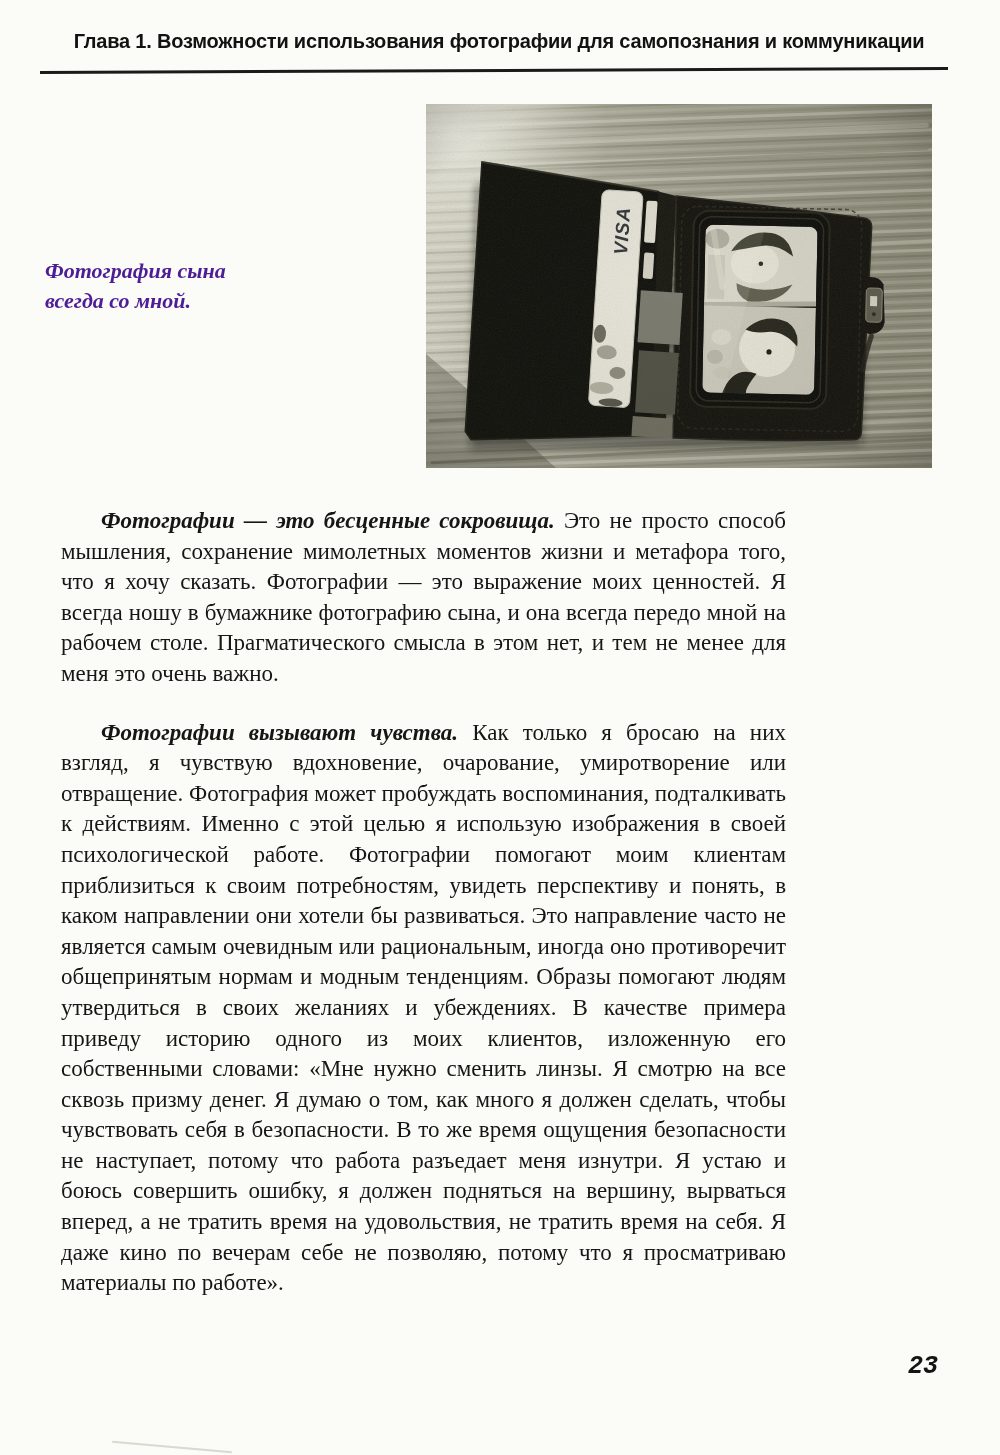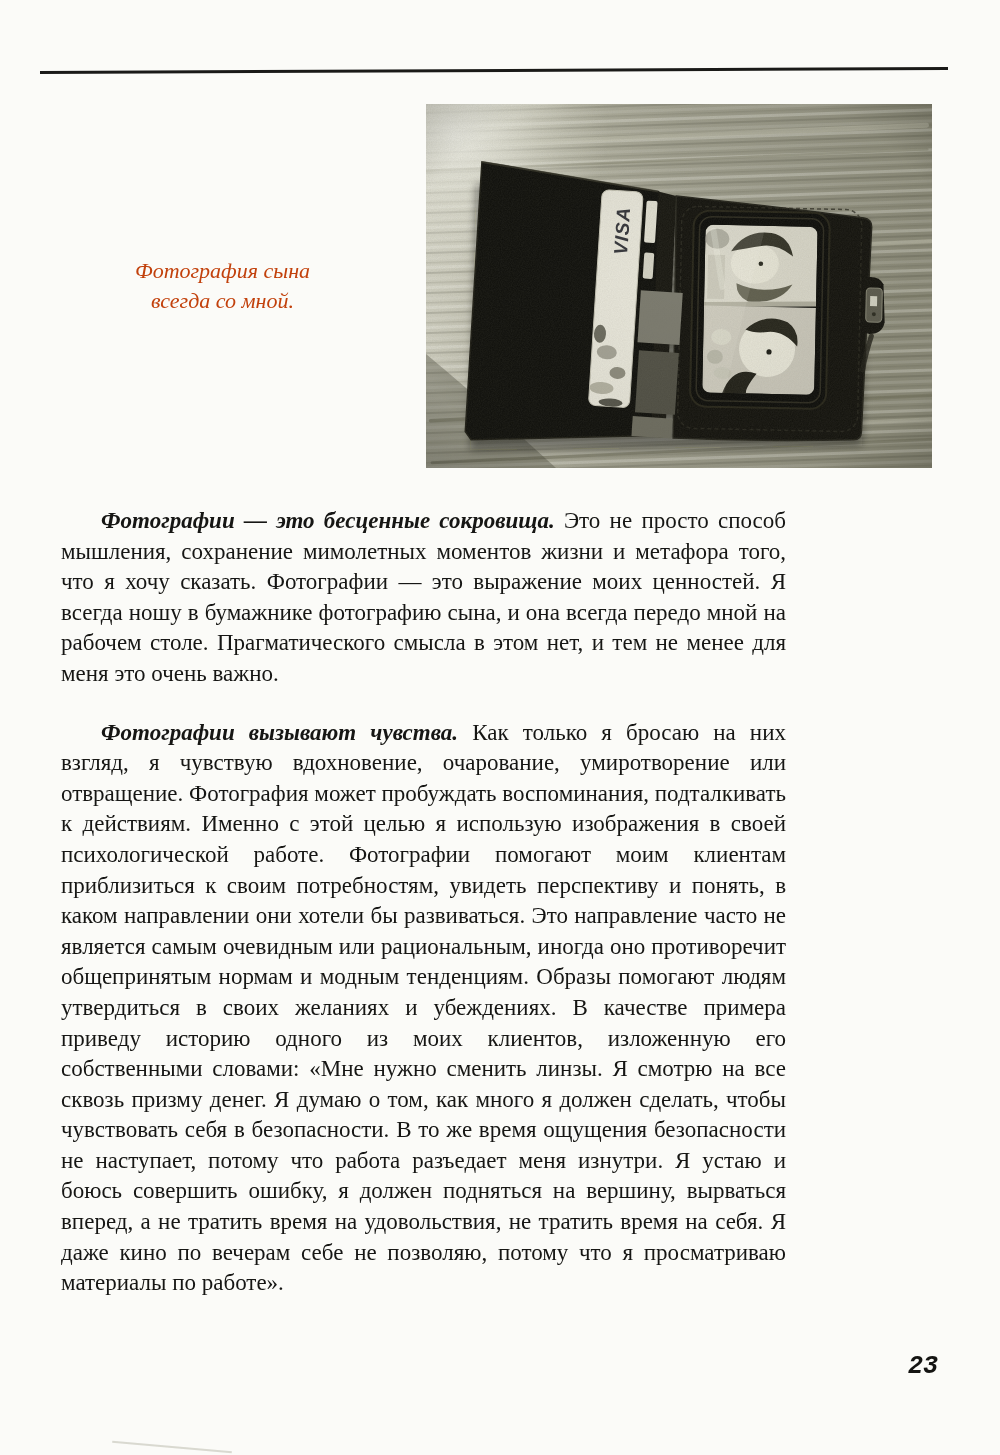--- a/index.html
+++ b/index.html
@@ -22,22 +22,22 @@
   .header-rule{
     position:absolute;top:69px;left:40px;width:908px;height:3px;
     background:#1a1a18;transform:rotate(-0.25deg);
   }
   .figure{
     position:absolute;left:426px;top:104px;width:506px;height:364px;
   }
   .figure svg{display:block;}
   .caption{
     position:absolute;left:45px;top:256px;width:355px;
-    text-align:center;font-style:italic;
-    font-size:22px;line-height:30px;color:#c2410c;
+    text-align:left;font-style:italic;
+    font-size:22px;line-height:30px;color:#4c1d95;font-weight:bold;
   }
   .bodycopy{
     position:absolute;left:45px;top:490px;width:757px;
   }
   .bodycopy p{
     margin:16px;
     font-size:23px;line-height:30.6px;
     text-align:justify;text-indent:40px;
     color:#161614;
   }
@@ -51,20 +51,21 @@
   .scan-mark{
     position:absolute;left:112px;top:1446px;width:120px;height:2px;
     background:rgba(175,175,160,0.45);transform:rotate(5deg);
   }
 </style>
 </head>
 <body>
 
 <div class="page">
 
+  <div class="chapter-header">Глава 1. Возможности использования фотографии для самопознания и коммуникации</div>
   <div class="header-rule"></div>
 
   <div class="figure">
     <svg viewBox="0 0 506 364" width="506" height="364">
       <defs>
         <linearGradient id="wood" x1="0" y1="0" x2="1" y2="0.15">
           <stop offset="0" stop-color="#e0dfd2"></stop>
           <stop offset="0.12" stop-color="#d4d3c4"></stop>
           <stop offset="0.28" stop-color="#b6b5a4"></stop>
           <stop offset="0.5" stop-color="#a3a291"></stop>

